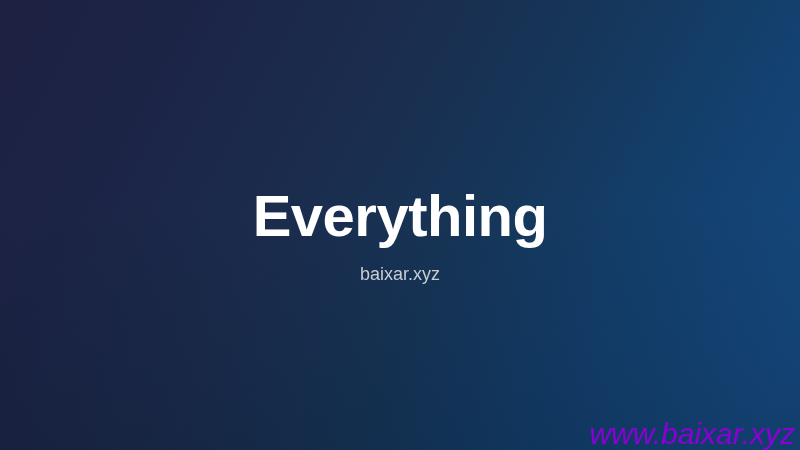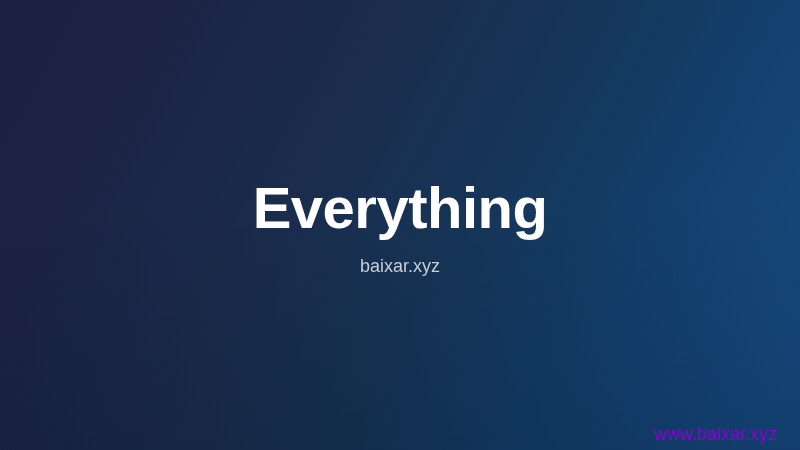--- a/index.html
+++ b/index.html
@@ -59,49 +59,50 @@
 
   #center-block {
     position: absolute;
     left: 0;
     right: 0;
     top: 176px;
     text-align: center;
   }
 
   #title {
-    margin: 0;
+    margin: 8px;
     font-size: 58px;
     font-weight: bold;
     line-height: 64px;
     color: #ffffff;
     letter-spacing: -0.5px;
     white-space: nowrap;
   }
 
   #subtitle {
     margin: 0;
     margin-top: 16px;
     font-size: 18px;
     font-weight: normal;
     line-height: 20px;
     color: #c8ccd4;
     white-space: nowrap;
   }
 
   #watermark {
     position: absolute;
-    right: 23px;
+    right: 5px;
     bottom: 2px;
-    font-size: 18px;
+    font-size: 30px;
     line-height: 28px;
     font-weight: normal;
     color: #8a01d5;
     white-space: nowrap;
     letter-spacing: 0px;
+    font-style: italic;
   }
 </style>
 </head>
 <body>
 
 <div id="stage">
 
   <div id="vignette"></div>
 
   <div id="center-block">

